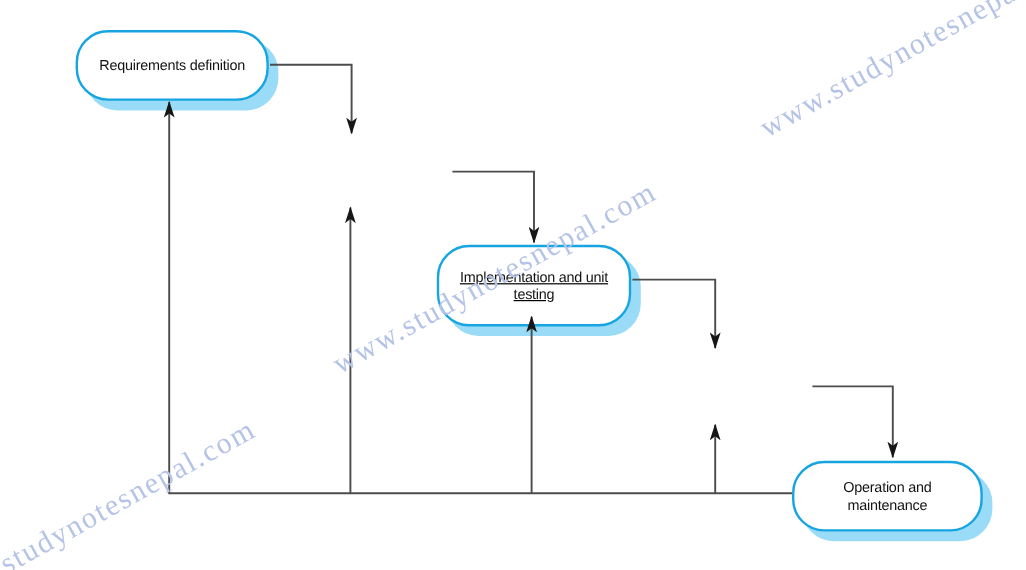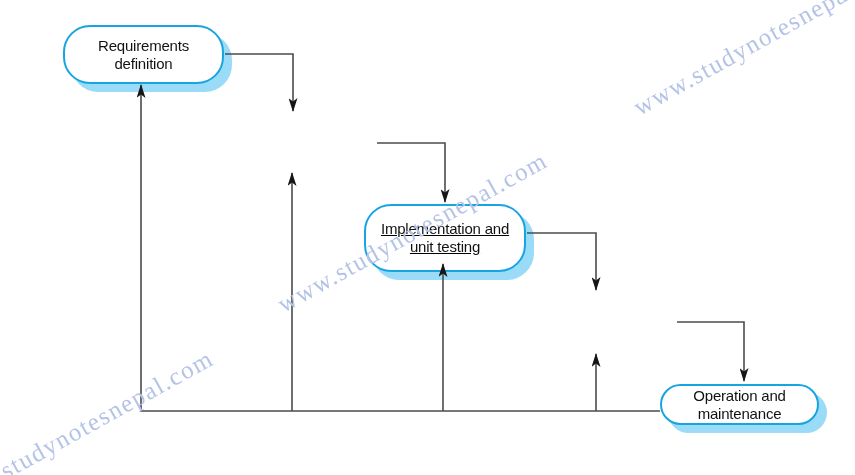--- a/index.html
+++ b/index.html
@@ -27,21 +27,21 @@
     position:absolute;z-index:1;
     background:var(--box-fill,#fff);
     border:2.5px solid var(--box-border,#16a5e1);
     border-radius:27px;
     box-shadow:8px 8px 0 var(--box-shadow,#9adcf7);
     display:flex;align-items:center;justify-content:center;
     box-sizing:border-box;
   }
   .stage-label{
     text-align:center;
-    font-size:15px;
+    font-size:12px;
     line-height:1.2;
     font-weight:500;
     letter-spacing:-0.2px;
     color:var(--label-text,#121212);
     padding:0 8px;
   }
   .watermark{
     position:absolute;z-index:3;
     font-family:"Liberation Serif", serif;
     font-size:25px;
@@ -84,21 +84,21 @@
   <div class="stage-box" style="left:63px;top:25px;width:161px;height:59px;">
     <span class="stage-label">Requirements definition</span>
   </div>
 
 
   <div class="stage-box" style="left:364px;top:204px;width:162px;height:68px;text-decoration:underline;">
     <span class="stage-label">Implementation and unit testing</span>
   </div>
 
 
-  <div class="stage-box" style="left:660px;top:384px;width:159px;height:41px;align-items:flex-end;">
+  <div class="stage-box" style="left:660px;top:384px;width:159px;height:59px;">
     <span class="stage-label">Operation and maintenance</span>
   </div>
 
   <div class="watermark wm-top-right">www.studynotesnepal.com</div>
   <div class="watermark wm-middle">www.studynotesnepal.com</div>
   <div class="watermark wm-bottom-left">www.studynotesnepal.com</div>
 
 </div>
 
 </body></html>

